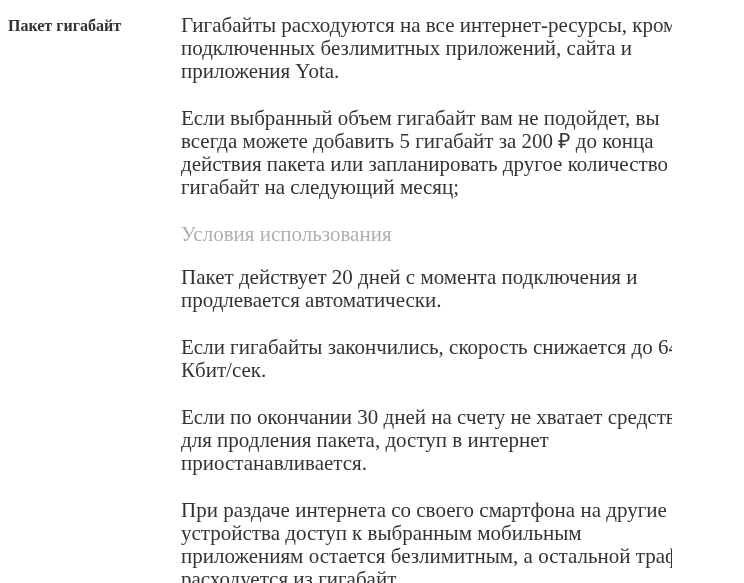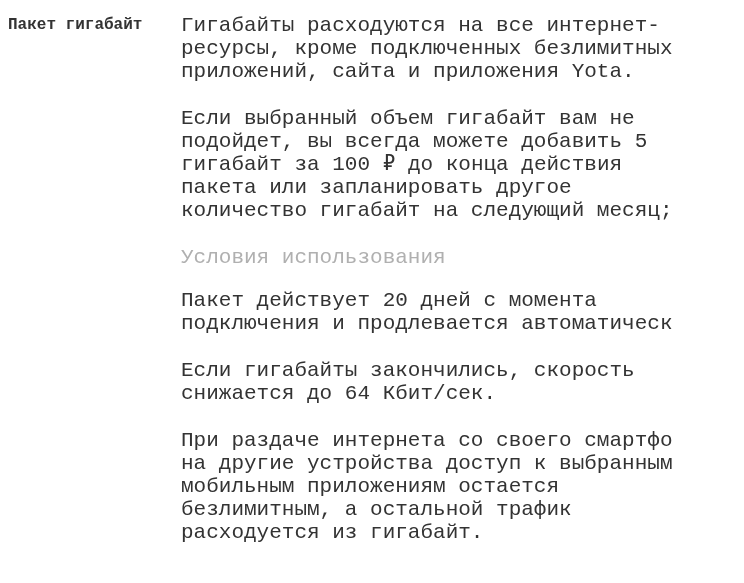--- a/index.html
+++ b/index.html
@@ -10,21 +10,21 @@
   * { box-sizing: border-box; }
   html, body {
     margin: 0;
     padding: 0;
     background: var(--bg);
   }
   .page {
     width: 672px;
     height: 583px;
     background: var(--bg);
-    font-family: Liberation Mono, monospace;
+    font-family: Liberation Serif, serif;
     color: var(--text);
     padding: 14px 16px 0 8px;
     overflow: hidden;
   }
   .row {
     display: flex;
     align-items: flex-start;
   }
   .label-col {
     flex: 0 0 173px;
@@ -59,27 +59,28 @@
 <div class="page">
   <div class="row">
 
     <div class="label-col">
       <h3 class="section-title">Пакет гигабайт</h3>
     </div>
 
     <div class="content-col">
       <p>Гигабайты расходуются на все интернет-ресурсы, кроме подключенных безлимитных приложений, сайта и приложения Yota.</p>
 
-      <p>Если выбранный объем гигабайт вам не подойдет, вы всегда можете добавить 5 гигабайт за 100 ₽ до конца действия пакета или запланировать другое количество гигабайт на следующий месяц;</p>
+      <p>Если выбранный объем гигабайт вам не подойдет, вы всегда можете добавить 5 гигабайт за 200 ₽ до конца действия пакета или запланировать другое количество гигабайт на следующий месяц;</p>
 
       <p class="muted">Условия использования</p>
 
       <p>Пакет действует 20 дней с момента подключения и продлевается автоматически.</p>
 
       <p>Если гигабайты закончились, скорость снижается до 64 Кбит/сек.</p>
 
+      <p>Если по окончании 30 дней на счету не хватает средств для продления пакета, доступ в интернет приостанавливается.</p>
 
 
       <p>При раздаче интернета со своего смартфона на другие устройства доступ к выбранным мобильным приложениям остается безлимитным, а остальной трафик расходуется из гигабайт.</p>
     </div>
 
   </div>
 </div>
 
 </body></html>

